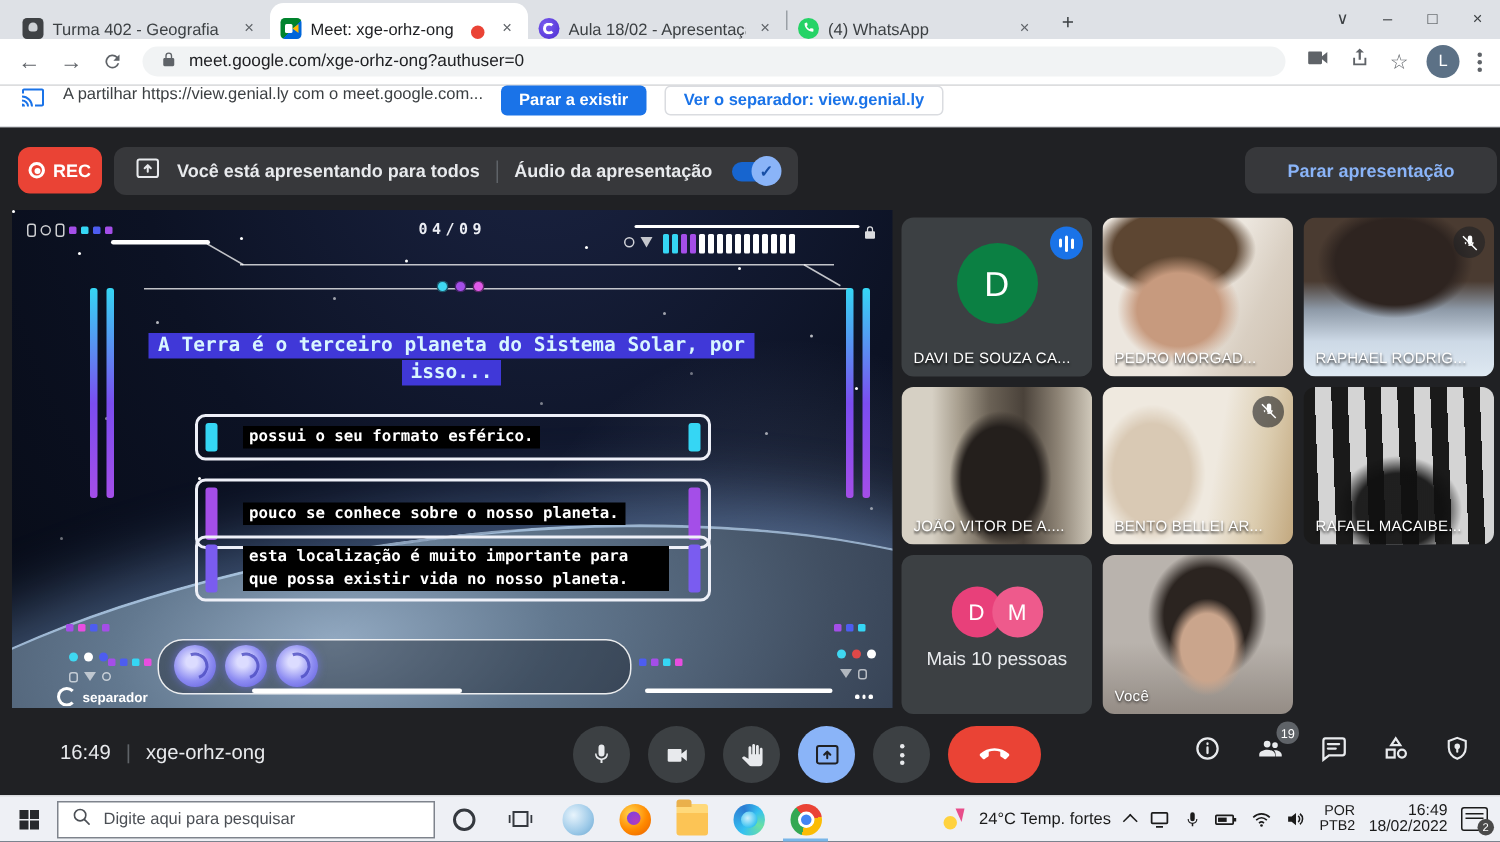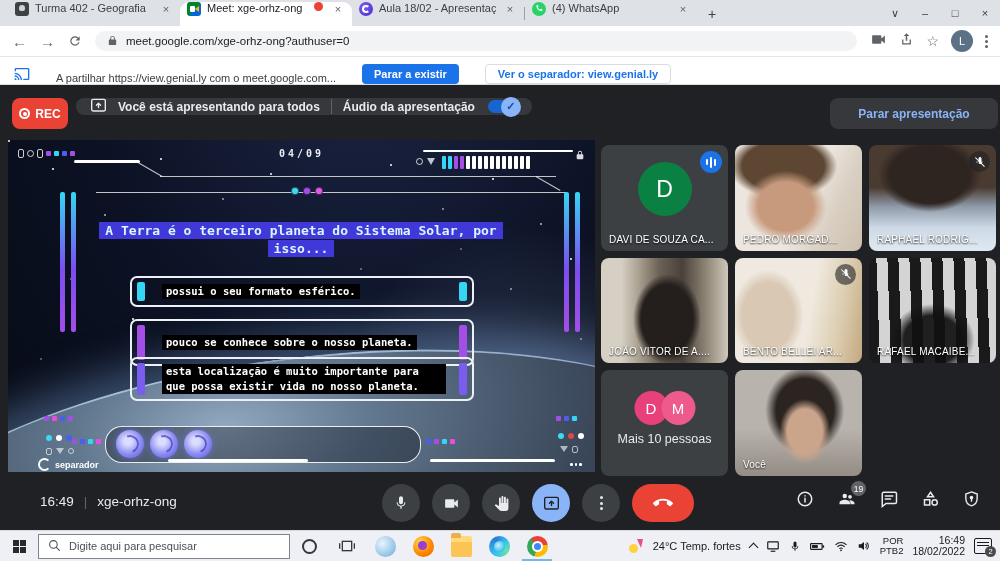--- a/index.html
+++ b/index.html
@@ -1,21 +1,21 @@
 <!DOCTYPE html>
 <html><head>
 <meta charset="utf-8">
 <style>
   *{box-sizing:border-box;margin:0;padding:0}
   html,body{width:1000px;height:561px;overflow:hidden}
   body{font-family:"Liberation Sans",sans-serif;background:#202124;position:relative}
 
   
   #tabstrip{position:absolute;top:0;left:0;width:1000px;height:26px;background:#dee1e6;display:flex;align-items:flex-end;padding-left:8px}
-  .tab{height:24px;width:172px;display:flex;align-items:flex-start;gap:6px;padding:0 7px;font-size:11px;color:#3c4043;border-radius:9px 9px 0 0;position:relative;flex:none}
+  .tab{height:24px;width:172px;display:flex;align-items:flex-end;gap:6px;padding:0 7px;font-size:11px;color:#3c4043;border-radius:9px 9px 0 0;position:relative;flex:none}
   .tab.active{background:#fff;color:#202124}
   .t-title{flex:1;white-space:nowrap;overflow:hidden}
   .t-close{width:14px;height:14px;font-size:11px;line-height:14px;color:#5f6368;text-align:center;border-radius:50%}
   .tab-sep{width:1px;height:13px;background:#9aa0a6;margin-bottom:6px;flex:none}
   .favicon{width:14px;height:14px;flex:none;position:relative}
   .fav-classroom{background:#3f4245;border-radius:3px}
   .fav-classroom::after{content:"";position:absolute;left:4px;top:3px;width:6px;height:6px;background:#cfd2d6;border-radius:50% 50% 2px 2px}
   .fav-meet{background:linear-gradient(135deg,#00832d 0 55%,#0066da 55%);border-radius:3px}
   .fav-meet::after{content:"";position:absolute;left:3px;top:4px;width:5px;height:6px;background:#fff;border-radius:1px}
   .fav-meet::before{content:"";position:absolute;left:8px;top:4px;border-left:4px solid #ffba00;border-top:3px solid transparent;border-bottom:3px solid transparent;transform:scaleX(-1)}
@@ -32,30 +32,30 @@
   #toolbar{position:absolute;top:26px;left:0;width:1000px;height:31px;background:#fff;display:flex;align-items:center;padding:0 12px;gap:13px;border-bottom:1px solid #e4e6e8}
   .navic{color:#5f6368;font-size:15px;line-height:1}
   .navic svg{display:block}
   #urlbar{flex:1;height:20px;background:#f1f3f4;border-radius:12px;display:flex;align-items:center;padding:0 12px;gap:8px;font-size:11.5px;color:#202124;overflow:hidden;white-space:nowrap}
   .tool-right{display:flex;align-items:center;gap:12px}
   #avatar-l{width:22px;height:22px;border-radius:50%;background:#5c7186;color:#fff;font-size:11px;display:flex;align-items:center;justify-content:center}
   .vdots{display:flex;flex-direction:column;gap:2px}
   .vdots i{width:3px;height:3px;border-radius:50%;background:#5f6368}
 
   
-  #sharebar{position:absolute;top:57px;left:0;width:1000px;height:28px;background:#fff;border-bottom:1px solid #dadce0;display:flex;align-items:flex-end;padding:0 14px;gap:26px;font-size:11px;color:#3c4043}
+  #sharebar{position:absolute;top:57px;left:0;width:1000px;height:28px;background:#fff;border-bottom:1px solid #dadce0;display:flex;align-items:flex-start;padding:0 14px;gap:12px;font-size:11px;color:#3c4043}
   .btn-blue{background:#1a73e8;color:#fff;border-radius:4px;padding:4px 12px;font-weight:bold;border:none;font-size:11px}
   .btn-outline{background:#fff;border:1px solid #dadce0;color:#1a73e8;border-radius:4px;padding:3px 12px;font-weight:bold;font-size:11px}
 
   
   #meet{position:absolute;top:85px;left:0;width:1000px;height:445px;background:#202124}
   #rec{position:absolute;left:12px;top:13px;width:56px;height:31px;background:#ea4335;border-radius:8px;color:#fff;font-weight:bold;font-size:12px;display:flex;align-items:center;justify-content:center;gap:5px}
   .rec-ring{width:11px;height:11px;border:2px solid #fff;border-radius:50%;position:relative}
   .rec-ring::after{content:"";position:absolute;inset:1.5px;background:#fff;border-radius:50%}
-  #presentpill{position:absolute;left:76px;top:13px;height:17px;background:#37383b;border-radius:8px;display:flex;align-items:center;gap:11px;padding:0 14px;color:#e8eaed;font-size:12px;font-weight:bold}
+  #presentpill{position:absolute;left:76px;top:13px;height:32px;background:#37383b;border-radius:8px;display:flex;align-items:center;gap:11px;padding:0 14px;color:#e8eaed;font-size:12px;font-weight:bold}
   .pd{width:1px;height:15px;background:#5f6368}
   .toggle{width:30px;height:13px;background:#1765cf;border-radius:7px;position:relative;flex:none;margin-left:2px}
   .knob{position:absolute;right:-3px;top:-3.5px;width:20px;height:20px;border-radius:50%;background:#8ab4f8;color:#174ea6;font-size:11px;font-weight:bold;display:flex;align-items:center;justify-content:center}
   #stop-pres{position:absolute;left:830px;top:13px;width:168px;height:31px;background:#37383b;border-radius:8px;display:flex;align-items:center;justify-content:center;color:#8ab4f8;font-size:12px;font-weight:bold}
 
   
   #slide{position:absolute;left:8px;top:55px;width:587px;height:332px;overflow:hidden;
     background:
       radial-gradient(circle at 88% 82%, rgba(190,215,255,.22), transparent 32%),
       radial-gradient(ellipse at 60% -30%, #1c2545 0%, #0c1224 55%, #070b16 100%);

